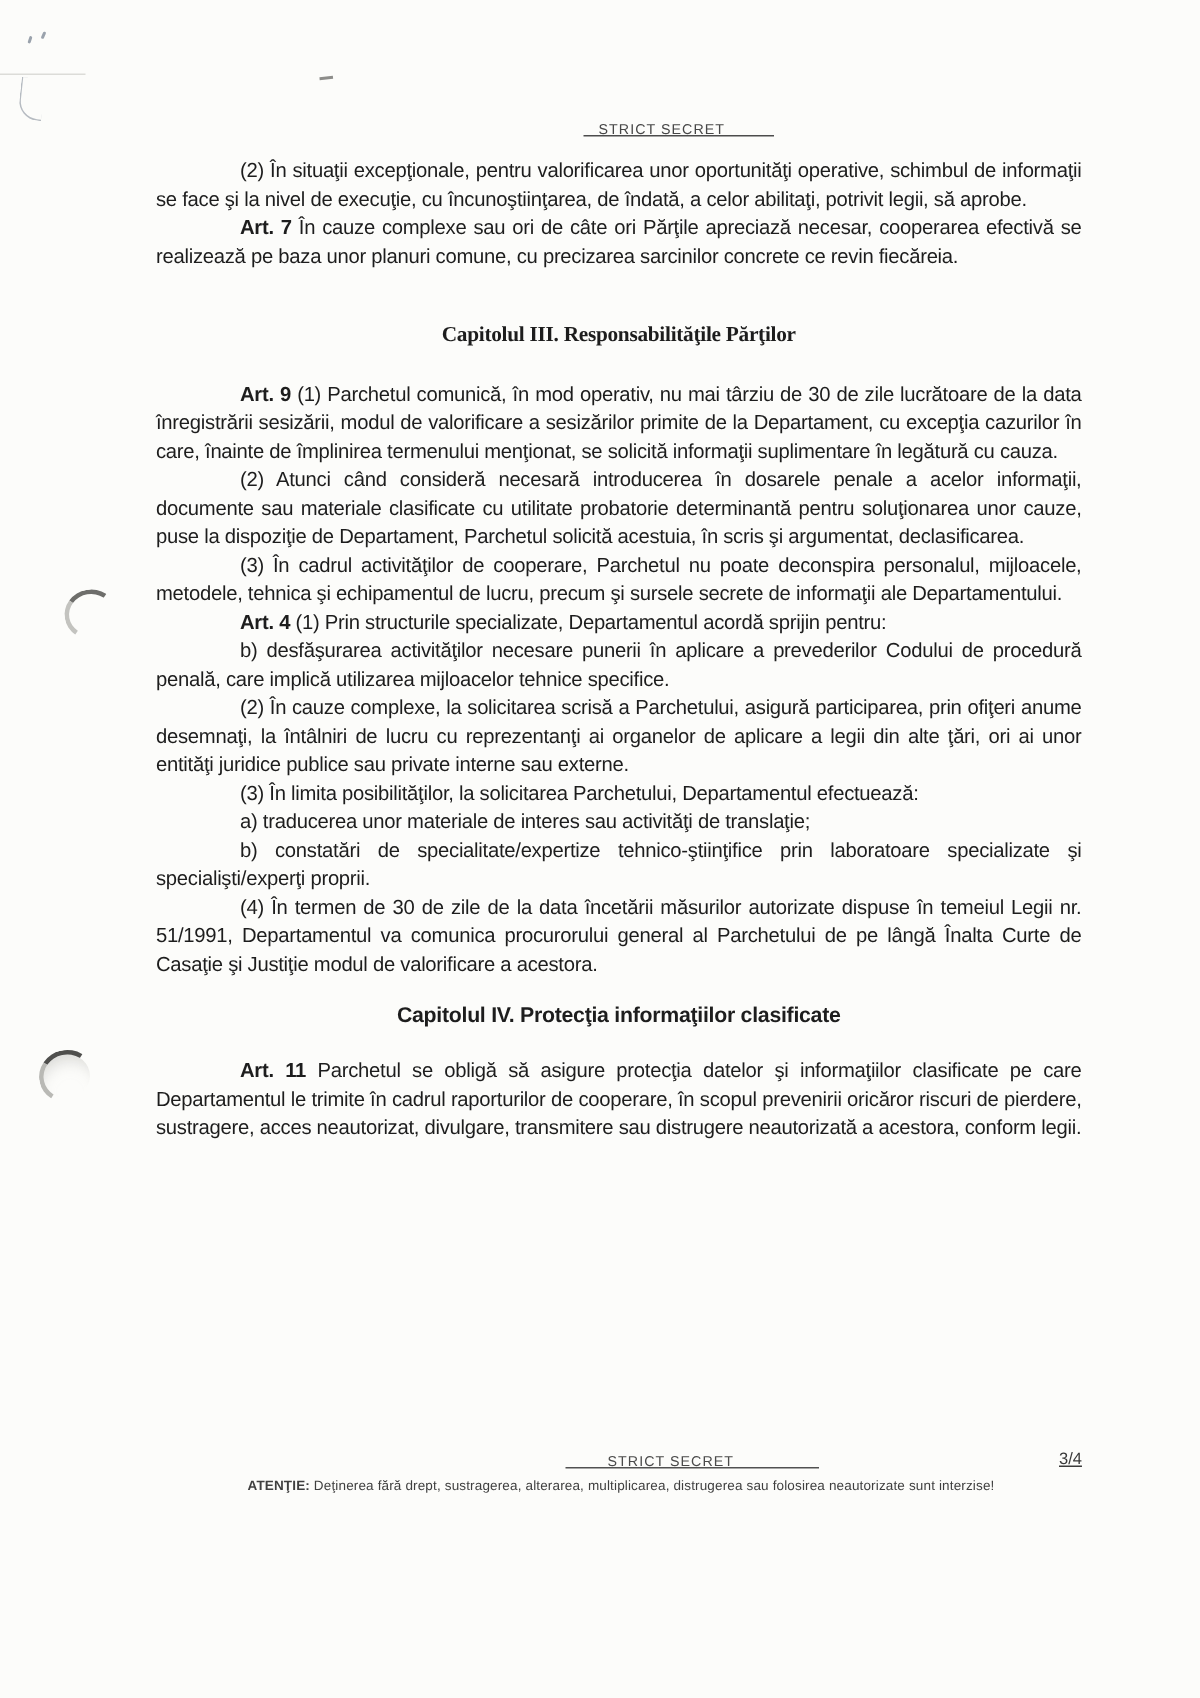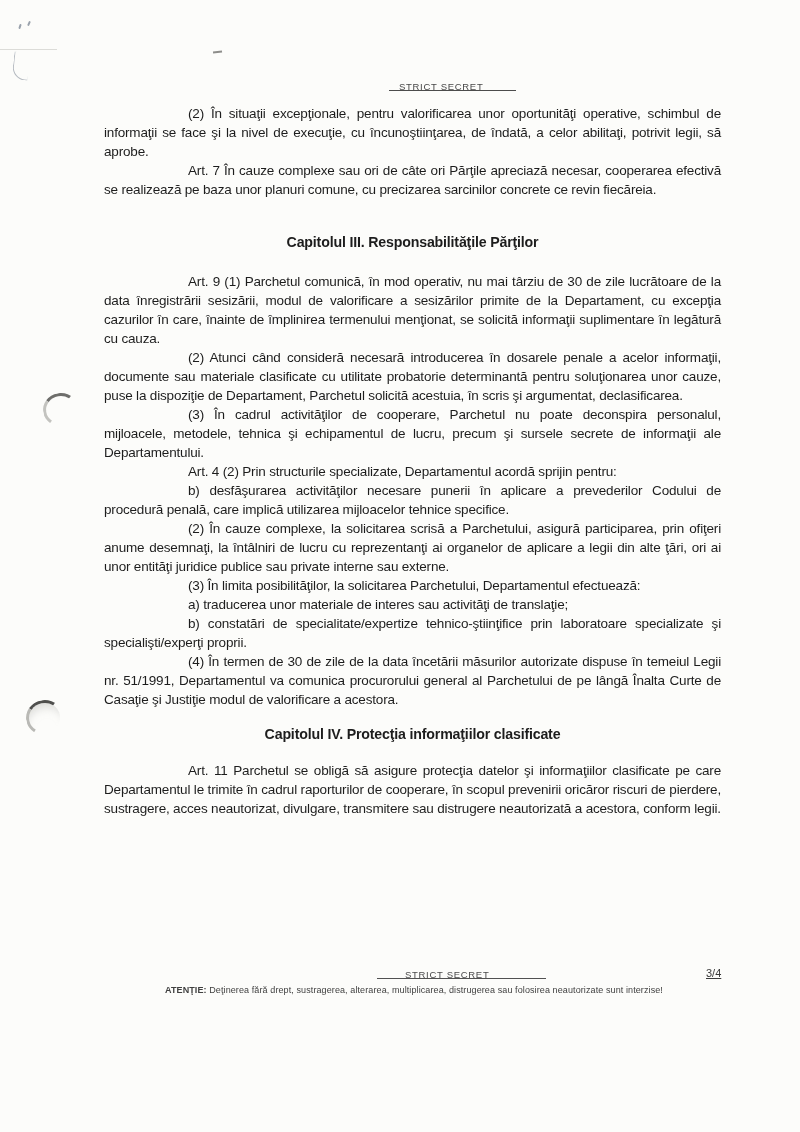--- a/index.html
+++ b/index.html
@@ -36,28 +36,28 @@
     position: absolute;
     left: 104px;
     top: 104px;
     width: 617px;
     text-align: justify;
     font-size: 13.5px;
     line-height: 19px;
     letter-spacing: -0.18px;
   }
   .para { text-indent: 56px; margin: 0; }
-  .para .b { font-weight: normal; margin-left: 28px; }
+  .para .b { font-weight: bold; }
   .chapter {
     text-align: center;
     font-weight: bold;
     font-size: 14.2px;
     text-indent: 0;
   }
-  .chapter.ch3 { margin: 34px 0 20px 0; }
+  .chapter.ch3 { margin: 34px 0 20px 0; font-family: Liberation Serif, serif; }
   .chapter.ch4 { margin: 16px 0 17px 0; }
 
   
   .class-bottom {
     position: absolute;
     top: 969px;
     left: 405px;
     font-size: 9.5px;
     letter-spacing: 0.7px;
     color: #4a4a4a;
@@ -169,21 +169,21 @@
 
 
     <div class="chapter ch3">Capitolul III. Responsabilităţile Părţilor</div>
 
     <div class="para"><span class="b">Art. 9</span><span> (1) Parchetul comunică, în mod operativ, nu mai târziu de 30 de zile lucrătoare de la data înregistrării sesizării, modul de valorificare a sesizărilor primite de la Departament, cu excepţia cazurilor în care, înainte de împlinirea termenului menţionat, se solicită informaţii suplimentare în legătură cu cauza.</span></div>
 
     <div class="para"><span class="b"></span><span>(2) Atunci când consideră necesară introducerea în dosarele penale a acelor informaţii, documente sau materiale clasificate cu utilitate probatorie determinantă pentru soluţionarea unor cauze, puse la dispoziţie de Departament, Parchetul solicită acestuia, în scris şi argumentat, declasificarea.</span></div>
 
     <div class="para"><span class="b"></span><span>(3) În cadrul activităţilor de cooperare, Parchetul nu poate deconspira personalul, mijloacele, metodele, tehnica şi echipamentul de lucru, precum şi sursele secrete de informaţii ale Departamentului.</span></div>
 
-    <div class="para"><span class="b">Art. 4</span><span> (2) Prin structurile specializate, Departamentul acordă sprijin pentru:</span></div>
+    <div class="para"><span class="b">Art. 4</span><span> (1) Prin structurile specializate, Departamentul acordă sprijin pentru:</span></div>
 
 
     <div class="para"><span class="b"></span><span>b) desfăşurarea activităţilor necesare punerii în aplicare a prevederilor Codului de procedură penală, care implică utilizarea mijloacelor tehnice specifice.</span></div>
 
     <div class="para"><span class="b"></span><span>(2) În cauze complexe, la solicitarea scrisă a Parchetului, asigură participarea, prin ofiţeri anume desemnaţi, la întâlniri de lucru cu reprezentanţi ai organelor de aplicare a legii din alte ţări, ori ai unor entităţi juridice publice sau private interne sau externe.</span></div>
 
     <div class="para"><span class="b"></span><span>(3) În limita posibilităţilor, la solicitarea Parchetului, Departamentul efectuează:</span></div>
 
     <div class="para"><span class="b"></span><span>a) traducerea unor materiale de interes sau activităţi de translaţie;</span></div>
 

